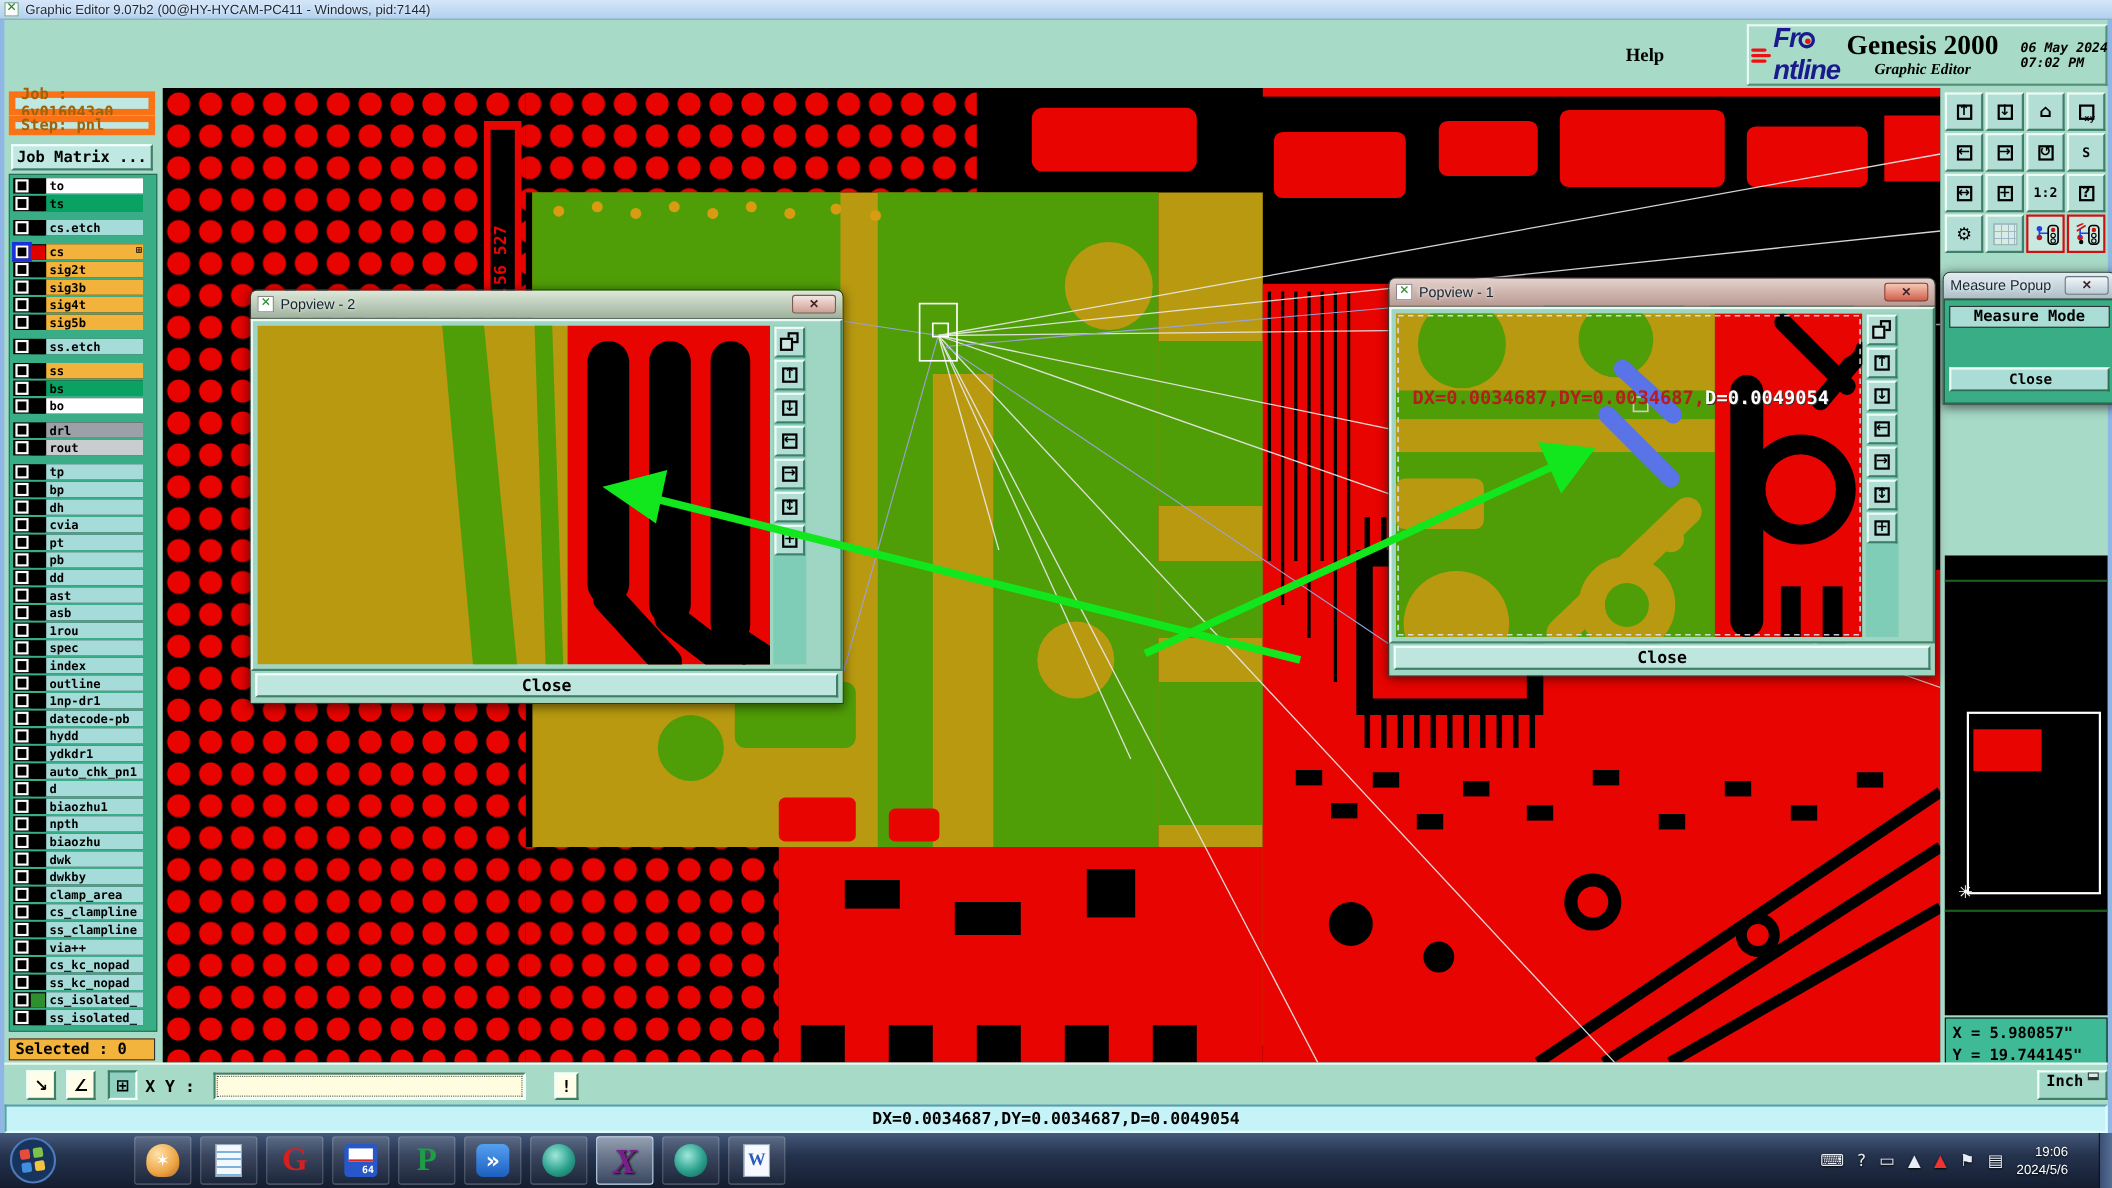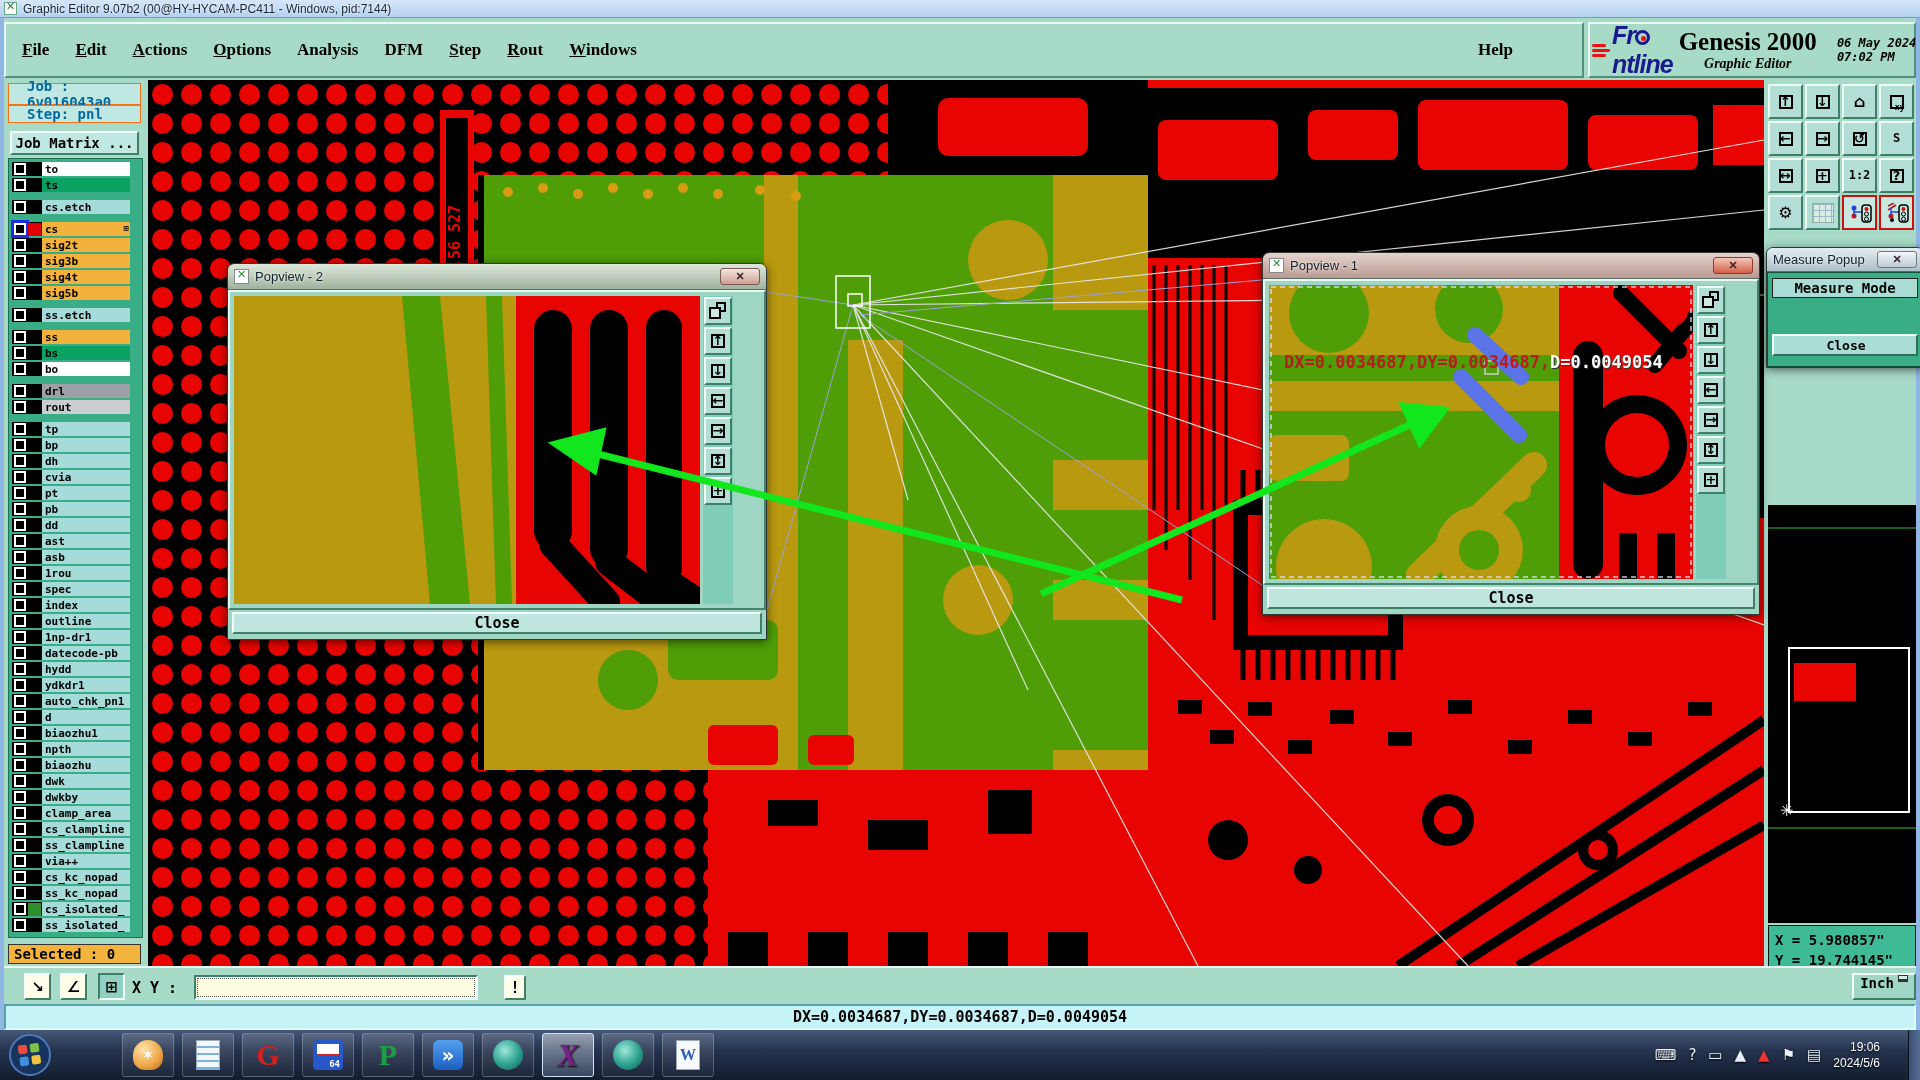--- a/index.html
+++ b/index.html
@@ -28,21 +28,21 @@
   #logo .bars i:nth-child(1){width:14px}#logo .bars i:nth-child(2){width:18px}#logo .bars i:nth-child(3){width:14px}
   #logo .ftxt{font:bold italic 25px "Liberation Sans",sans-serif;color:#1a1a8c;letter-spacing:-1px}
   #logo .o{display:inline-block;width:15px;height:15px;border:3px solid #1a1a8c;border-radius:50%;position:relative;vertical-align:-1px}
   #logo .o:before{content:"";position:absolute;left:3px;top:3px;width:5px;height:5px;background:#e11;border-radius:50%}
   #brand .mid{margin-left:6px;text-align:center}
   #brand .genesis{font:bold 25px "Liberation Serif",serif;color:#000;white-space:nowrap}
   #brand .ge{font:bold italic 14px "Liberation Serif",serif;color:#000}
   #brand .dt{margin-left:20px;font:bold italic 12px "DejaVu Sans Mono",monospace;color:#000;line-height:14px;white-space:nowrap}
 
   
-  .sbx{background:#bfe8e2;border:1px solid #f97316;font:bold 14px "DejaVu Sans Mono",monospace;color:#0369a1;display:flex;align-items:center;padding-left:18px}
+  .sbx{background:#bfe8e2;border:6px solid #f97316;font:bold 14px "DejaVu Sans Mono",monospace;color:#a16207;display:flex;align-items:center;padding-left:5px}
   #jobbox{left:8px;top:83px;width:133px;height:22px}
   #stepbox{left:8px;top:105px;width:133px;height:18px}
   #jobmatrix{left:10px;top:131px;width:129px;height:24px;background:#bfe8e2;border:2px solid;border-color:#f0fffa #3f7f68 #3f7f68 #f0fffa;font:bold 14px "DejaVu Sans Mono",monospace;display:flex;align-items:center;justify-content:center}
   #layerpanel{left:8px;top:158px;width:135px;height:780px;background:#39ae86;border:1px solid #1e6e52;padding:3px 12px 3px 3px}
   .lrow{display:flex;align-items:center;height:14px;margin-bottom:2px;background:#000}
   .lrow.gap{margin-top:8px}
   .cb{width:12px;height:12px;border:2px solid #fff;background:#000;margin:0 2px;flex:none}
   .cb.sel{outline:3px solid #1d2ee0}
   .sw{width:13px;height:13px;flex:none;background:#000;margin-right:1px}
   .lname{flex:1;height:14px;font:bold 11px "DejaVu Sans Mono",monospace;color:#000;padding:1px 0 0 3px;overflow:hidden;white-space:nowrap;position:relative}
@@ -141,31 +141,20 @@
 
 <div id="screen">
 
   <div id="titlebar" class="abs">
     <span class="wicon"></span>
     <span class="ttext">Graphic Editor 9.07b2 (00@HY-HYCAM-PC411 - Windows, pid:7144)</span>
   </div>
 
   <div id="app" class="abs"></div>
 
-  <div id="menubar" class="abs">
-      <span class="mi"><u>F</u>ile</span>
-      <span class="mi"><u>E</u>dit</span>
-      <span class="mi"><u>A</u>ctions</span>
-      <span class="mi"><u>O</u>ptions</span>
-      <span class="mi">Analysis</span>
-      <span class="mi">DFM</span>
-      <span class="mi"><u>S</u>tep</span>
-      <span class="mi"><u>R</u>out</span>
-      <span class="mi"><u>W</u>indows</span>
-    </div>
   <div id="help" class="abs mi">Help</div>
   <div id="brand" class="abs">
     <span id="logo">
       <span class="bars">
           <i></i>
           <i></i>
           <i></i>
         </span>
       <span class="ftxt">Fr<span class="o"></span>ntline</span>
     </span>

